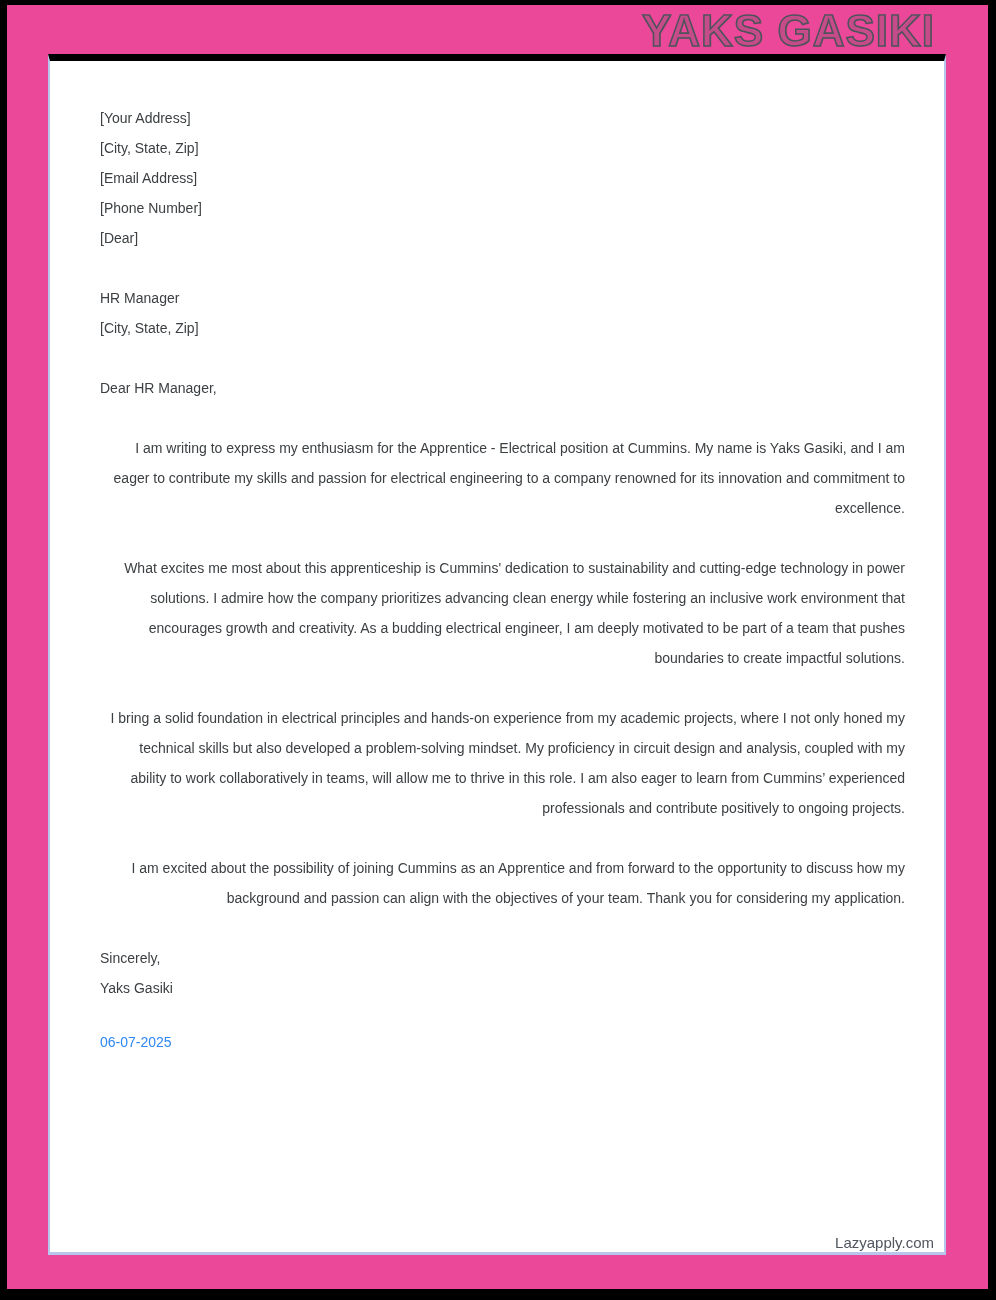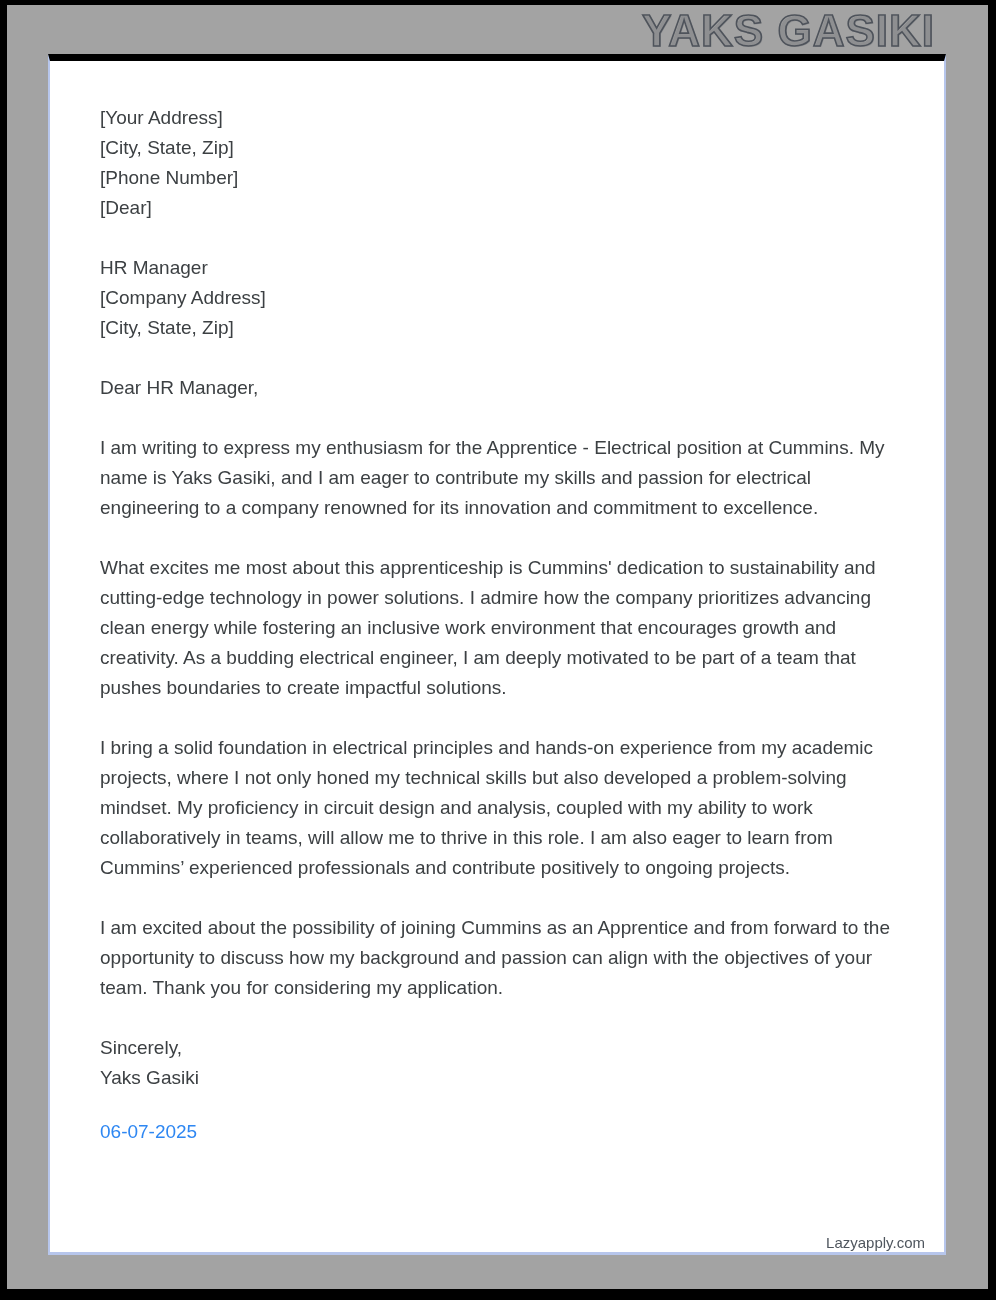--- a/index.html
+++ b/index.html
@@ -4,21 +4,21 @@
 <style>
   * { margin: 0; padding: 0; box-sizing: border-box; }
   html, body { width: 996px; }
   body {
     font-family: "Liberation Sans", sans-serif;
     background: #000;
   }
   .page {
     width: 996px;
     height: 1300px;
-    background: #a3a3a3;
+    background: #ec4899;
     border-top: 5px solid #000;
     border-left: 7px solid #000;
     border-right: 8px solid #000;
     border-bottom: 11px solid #000;
     overflow: hidden;
   }
   .header-row {
     height: 49px;
     display: flex;
     align-items: flex-end;
@@ -42,35 +42,35 @@
     height: 1201px;
     background: #ffffff;
     border-top: 7px solid #000;
     border-left: 2px solid #b7c6ec;
     border-right: 2px solid #b7c6ec;
     border-bottom: 3px solid #b7c6ec;
     position: relative;
   }
   .paper-content {
     padding: 42px 36px 0 50px;
-    font-size: 19px;
+    font-size: 14px;
     line-height: 30px;
     color: #3c4043;
   }
   .block { margin-bottom: 30px; }
-  .para { margin-bottom: 30px; max-width: 805px; }
+  .para { margin-bottom: 30px; max-width: 805px; text-align: right; }
   .line { min-height: 30px; }
   .date-line {
     margin-top: 24px;
     color: #2e87f2;
     min-height: 30px;
   }
   .watermark {
     position: absolute;
-    right: 19px;
+    right: 10px;
     bottom: 1px;
     font-size: 15px;
     line-height: 16px;
     color: #4f565e;
   }
 </style>
 </head>
 <body>
 
 <div class="page">
@@ -78,27 +78,27 @@
   <div class="header-row">
     <div class="header-name">YAKS GASIKI</div>
   </div>
 
   <div class="paper">
     <div class="paper-content">
 
       <div class="block">
         <div class="line">[Your Address]</div>
         <div class="line">[City, State, Zip]</div>
+        <div class="line">[Email Address]</div>
         <div class="line">[Phone Number]</div>
         <div class="line">[Dear]</div>
       </div>
 
       <div class="block">
         <div class="line">HR Manager</div>
-        <div class="line">[Company Address]</div>
         <div class="line">[City, State, Zip]</div>
       </div>
 
       <div class="block line">Dear HR Manager,</div>
 
       <div class="para">I am writing to express my enthusiasm for the Apprentice - Electrical position at Cummins. My name is Yaks Gasiki, and I am eager to contribute my skills and passion for electrical engineering to a company renowned for its innovation and commitment to excellence.</div>
       <div class="para">What excites me most about this apprenticeship is Cummins' dedication to sustainability and cutting-edge technology in power solutions. I admire how the company prioritizes advancing clean energy while fostering an inclusive work environment that encourages growth and creativity. As a budding electrical engineer, I am deeply motivated to be part of a team that pushes boundaries to create impactful solutions.</div>
       <div class="para">I bring a solid foundation in electrical principles and hands-on experience from my academic projects, where I not only honed my technical skills but also developed a problem-solving mindset. My proficiency in circuit design and analysis, coupled with my ability to work collaboratively in teams, will allow me to thrive in this role. I am also eager to learn from Cummins’ experienced professionals and contribute positively to ongoing projects.</div>
       <div class="para">I am excited about the possibility of joining Cummins as an Apprentice and from forward to the opportunity to discuss how my background and passion can align with the objectives of your team. Thank you for considering my application.</div>
 

